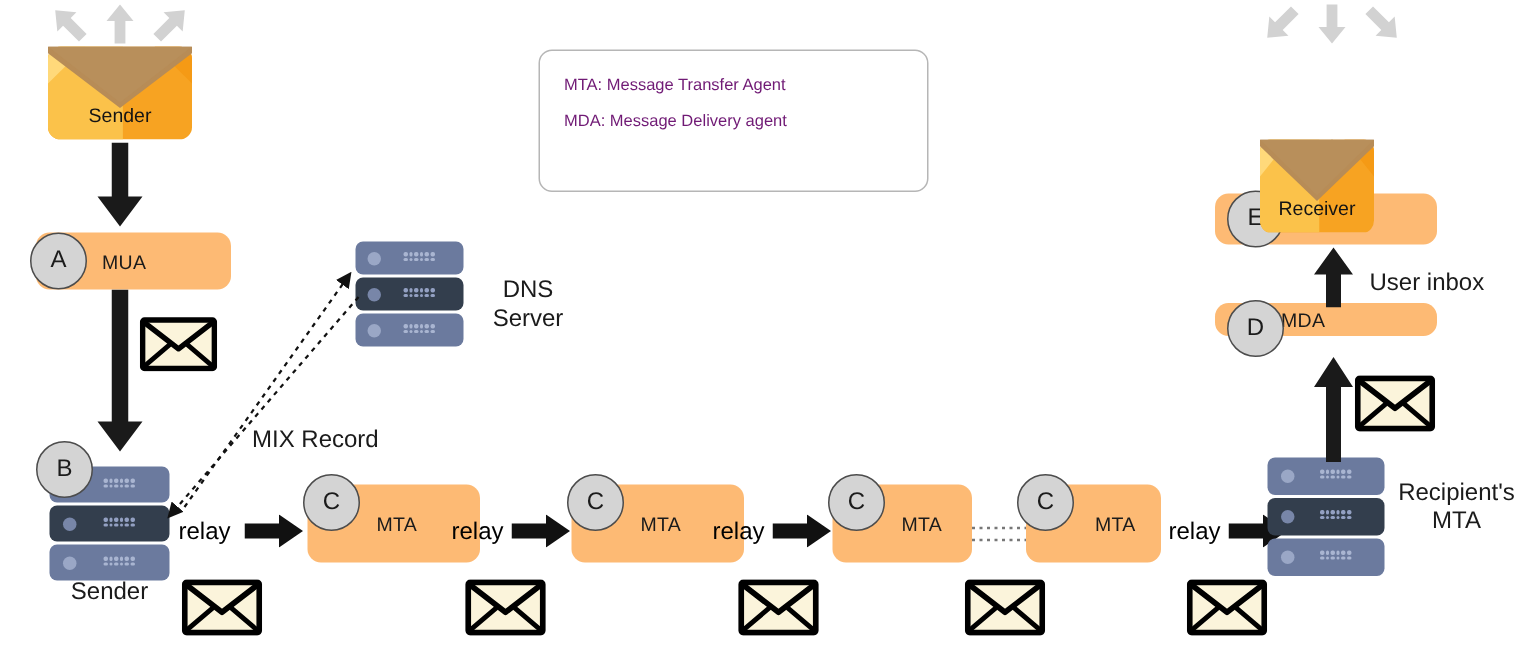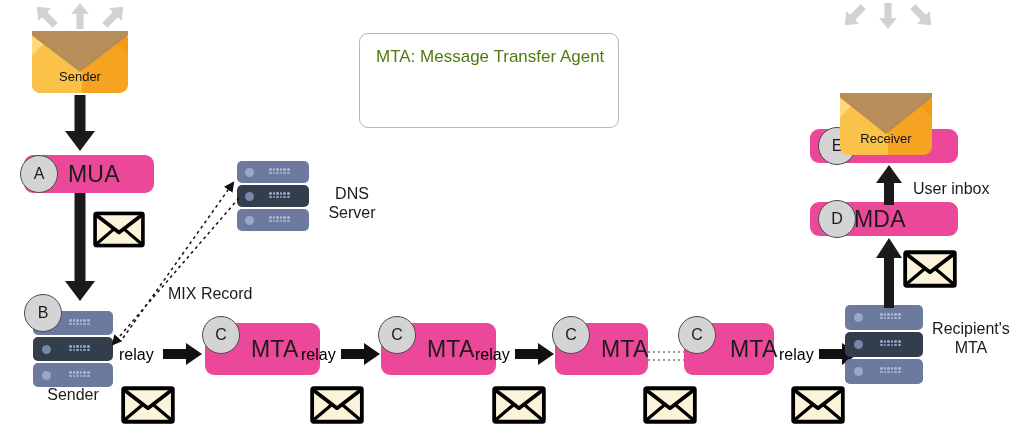--- a/index.html
+++ b/index.html
@@ -2,22 +2,22 @@
 <html><head>
 <meta charset="utf-8">
 <style>
   html,body{margin:0;padding:0;background:#ffffff;}
   body{font-family:"Liberation Sans","DejaVu Sans",sans-serif;}
   #stage{position:relative;width:1016px;height:433px;background:#ffffff;overflow:hidden;}
   .abs{position:absolute;}
 
   
   .rolebox{
-    background:#ec4899;border-radius:9px;display:flex;align-items:center;
-    color:#1b1b1b;font-size:23px;letter-spacing:.2px;
+    background:#fdba74;border-radius:9px;display:flex;align-items:center;
+    color:#1b1b1b;font-size:13px;letter-spacing:.2px;
   }
   .rolebox .rolelabel{margin-left:44px;}
   .rolebox.wide .rolelabel{margin-left:46px;}
 
   
   .stepcircle{
     width:38px;height:38px;border-radius:50%;
     background:#d4d4d4;border:1.6px solid #4c4c4c;
     display:flex;align-items:center;justify-content:center;
     font-size:16px;color:#1b1b1b;box-sizing:border-box;
@@ -26,21 +26,21 @@
   
   .txt{color:#1b1b1b;font-size:16px;line-height:19px;white-space:nowrap;}
   .txt.center{text-align:center;}
   .relay{color:#000;font-size:16px;}
 
   
   .legend{
     border:1px solid #b6b6b6;border-radius:9px;background:#fff;
     padding:11px 16px 12px 16px;box-sizing:border-box;
   }
-  .legend div{color:#4d7c0f;font-size:17px;line-height:24px;white-space:nowrap;}
+  .legend div{color:#701a75;font-size:11px;line-height:24px;white-space:nowrap;}
 
   
   .letter{width:100%;height:100%;display:block;}
 
   
   .mailapp{position:relative;}
   .mailapp .cap{
     position:absolute;left:0;top:0;width:100%;height:100%;
     display:flex;align-items:flex-end;justify-content:center;
     font-size:13px;color:#141414;padding-bottom:9px;box-sizing:border-box;
@@ -273,20 +273,21 @@
 
       <line x1="18" y1="162" x2="128" y2="7" stroke="#111" stroke-width="1.5" stroke-dasharray="3 3.4" marker-end="url(#dotArrowUp)"></line>
 
       <line x1="134" y1="22" x2="8" y2="168" stroke="#111" stroke-width="1.5" stroke-dasharray="3 3.4" marker-end="url(#dotArrowUp)"></line>
     </svg>
   </div>
   <div class="abs txt" style="left:168px;top:284px;">MIX Record</div>
 
   <div class="abs legend" style="left:359px;top:33px;width:260px;height:95px;">
     <div>MTA: Message Transfer Agent</div>
+    <div>MDA: Message Delivery agent</div>
   </div>
 
   <div class="abs relay" style="left:119px;top:346px;">relay</div>
   <div class="abs" style="left:163px;top:343px;width:40px;height:22px;">
     <svg width="40" height="22" viewBox="0 0 40 22">
       <path d="M0 6 L23 6 L23 0 L39 11 L23 22 L23 16 L0 16 Z" fill="#111"></path>
     </svg>
   </div>
 
   <div class="abs rolebox wide" style="left:205px;top:323px;width:115px;height:52px;">
@@ -402,21 +403,21 @@
     <div>Recipient's</div>
     <div>MTA</div>
   </div>
 
   <div class="abs" style="left:874px;top:236px;width:30px;height:72px;">
     <svg width="30" height="72" viewBox="0 0 30 72">
       <path d="M10 72 L20 72 L20 22 L28 22 L15 2 L2 22 L10 22 Z" fill="#1a1a1a"></path>
     </svg>
   </div>
 
-  <div class="abs rolebox" style="left:810px;top:202px;width:148px;height:34px;">
+  <div class="abs rolebox" style="left:810px;top:202px;width:148px;height:22px;">
     <span class="rolelabel">MDA</span>
   </div>
   <div class="abs stepcircle" style="left:818px;top:200px;">
     <span>D</span>
   </div>
 
   <div class="abs" style="left:874px;top:163px;width:30px;height:42px;">
     <svg width="30" height="42" viewBox="0 0 30 42">
       <path d="M10 42 L20 42 L20 20 L28 20 L15 2 L2 20 L10 20 Z" fill="#1a1a1a"></path>
     </svg>
@@ -445,21 +446,21 @@
         <g transform="translate(48,14) rotate(180) translate(-10,-13)">
           <path d="M10 0 L19 11 L13.6 11 L13.6 26 L6.4 26 L6.4 11 L1 11 Z"></path>
         </g>
         <g transform="translate(82,14) rotate(135) translate(-10,-13)">
           <path d="M10 0 L19 11 L13.6 11 L13.6 26 L6.4 26 L6.4 11 L1 11 Z"></path>
         </g>
       </g>
     </svg>
   </div>
 
-  <div class="abs mailapp" style="left:840px;top:31px;width:92px;height:62px;">
+  <div class="abs mailapp" style="left:840px;top:31px;width:76px;height:62px;">
     <svg class="letter" viewBox="0 0 100 68" preserveAspectRatio="none">
       <rect x="0" y="0" width="100" height="68" rx="9" fill="#f7a322"></rect>
       <path d="M0 9 A9 9 0 0 1 9 0 L52 0 L52 68 L9 68 A9 9 0 0 1 0 59 Z" fill="#fbc24a"></path>
       <path d="M0 9 A9 9 0 0 1 9 0 L26 0 L0 27 Z" fill="#ffd97a"></path>
       <path d="M100 9 A9 9 0 0 0 91 0 L74 0 L100 27 Z" fill="#f59a15"></path>
       <path d="M0 0 L100 0 L100 5 L50 45 L0 5 Z" fill="#b78c57"></path>
       <path d="M0 0 L100 0 L50 41 Z" fill="#b88f5b"></path>
     </svg>
     <div class="cap">Receiver</div>
   </div>

